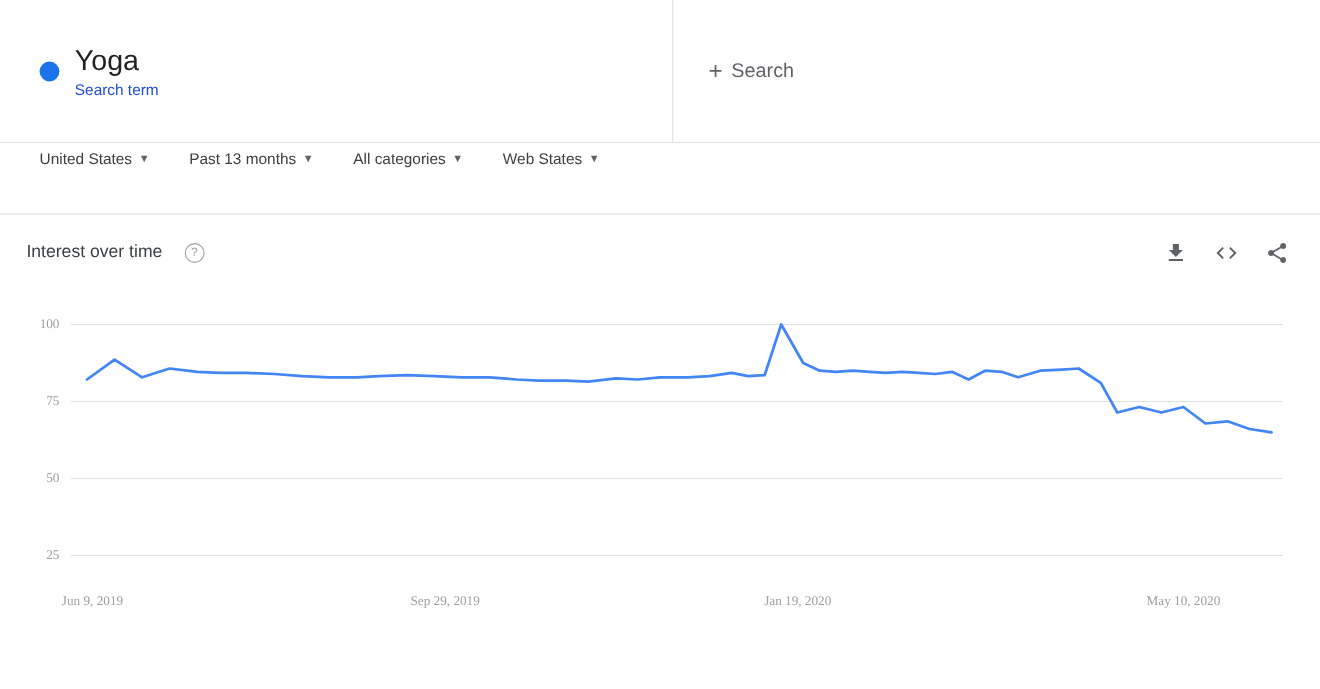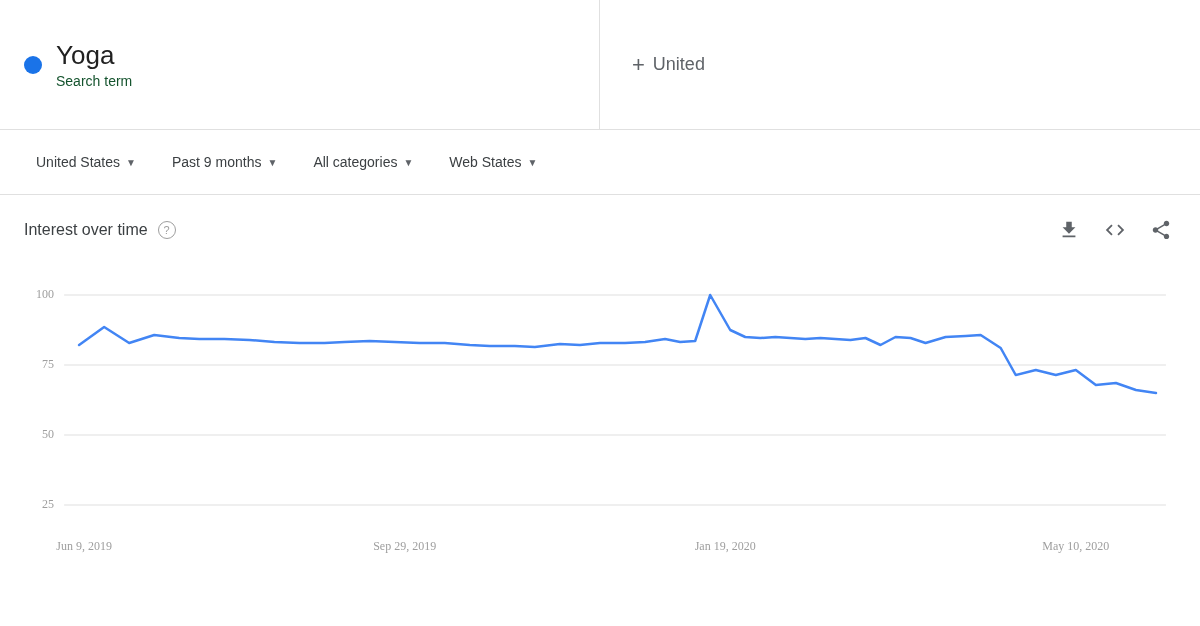--- a/index.html
+++ b/index.html
@@ -3,20 +3,21 @@
   <meta charset="utf-8">
   <style>
     * { box-sizing: border-box; margin: 0; padding: 0; }
     body { font-family: 'Arial', sans-serif; background: #fff; color: #333; }
 
     
     .header {
       display: flex;
       border-bottom: 1px solid #e0e0e0;
       height: 130px;
+      padding-left: 12px;
     }
     .header-left {
       flex: 0 0 600px;
       display: flex;
       align-items: center;
       padding: 20px 24px;
       border-right: 1px solid #e0e0e0;
     }
     .search-term-dot {
       width: 18px;
@@ -27,21 +28,21 @@
       flex-shrink: 0;
     }
     .search-term-text .term-name {
       font-size: 26px;
       font-weight: 400;
       color: #212121;
       line-height: 1.2;
     }
     .search-term-text .term-type {
       font-size: 14px;
-      color: #14532d;
+      color: #1d4ed8;
       margin-top: 2px;
     }
     .header-right {
       flex: 1;
       display: flex;
       align-items: center;
       padding: 20px 32px;
     }
     .compare-btn {
       display: flex;
@@ -59,21 +60,21 @@
       line-height: 1;
     }
     .compare-label {
       font-size: 18px;
       color: #5f6368;
     }
 
     
     .filter-bar {
       display: flex;
-      align-items: center;
+      align-items: flex-start;
       padding: 0 24px;
       height: 65px;
       border-bottom: 1px solid #e0e0e0;
       gap: 4px;
     }
     .filter-dropdown {
       display: flex;
       align-items: center;
       gap: 6px;
       padding: 6px 12px;
@@ -98,21 +99,21 @@
     }
     .chart-header {
       display: flex;
       align-items: center;
       justify-content: space-between;
       margin-bottom: 10px;
     }
     .chart-title-area {
       display: flex;
       align-items: center;
-      gap: 10px;
+      gap: 20px;
     }
     .chart-title {
       font-size: 16px;
       color: #3c4043;
       font-weight: 400;
     }
     .help-icon {
       width: 18px;
       height: 18px;
       border: 1.5px solid #9e9e9e;
@@ -164,32 +165,32 @@
   <div class="header-left">
     <div class="search-term-dot"></div>
     <div class="search-term-text">
       <div class="term-name">Yoga</div>
       <div class="term-type">Search term</div>
     </div>
   </div>
   <div class="header-right">
     <button class="compare-btn">
       <span class="compare-plus">+</span>
-      <span class="compare-label">United</span>
+      <span class="compare-label">Search</span>
     </button>
   </div>
 </div>
 
 <div class="filter-bar">
   <div class="filter-dropdown">
     <span class="filter-label">United States</span>
     <span class="dropdown-arrow">▼</span>
   </div>
   <div class="filter-dropdown">
-    <span class="filter-label">Past 9 months</span>
+    <span class="filter-label">Past 13 months</span>
     <span class="dropdown-arrow">▼</span>
   </div>
   <div class="filter-dropdown">
     <span class="filter-label">All categories</span>
     <span class="dropdown-arrow">▼</span>
   </div>
   <div class="filter-dropdown">
     <span class="filter-label">Web States</span>
     <span class="dropdown-arrow">▼</span>
   </div>

